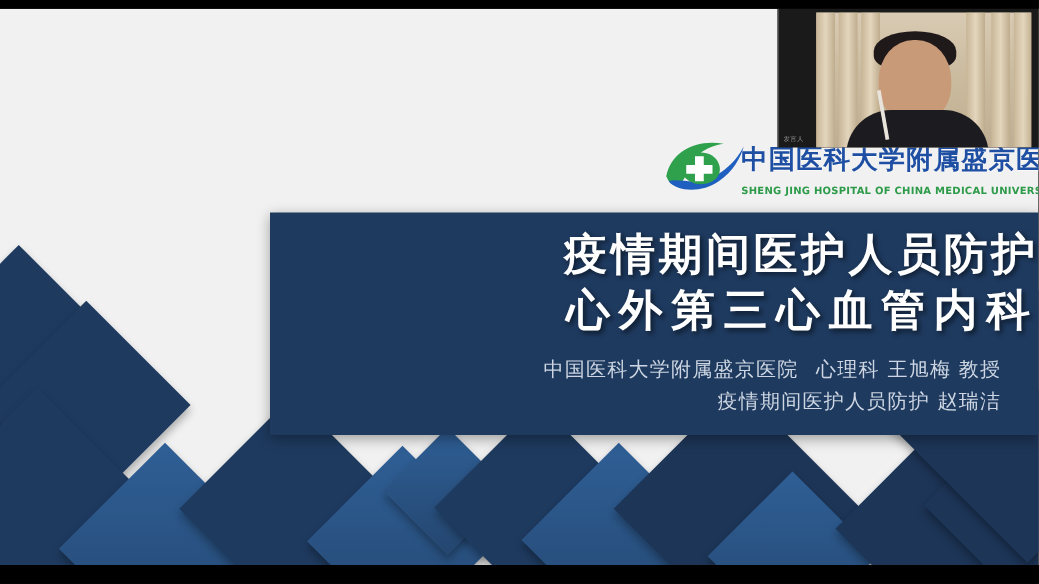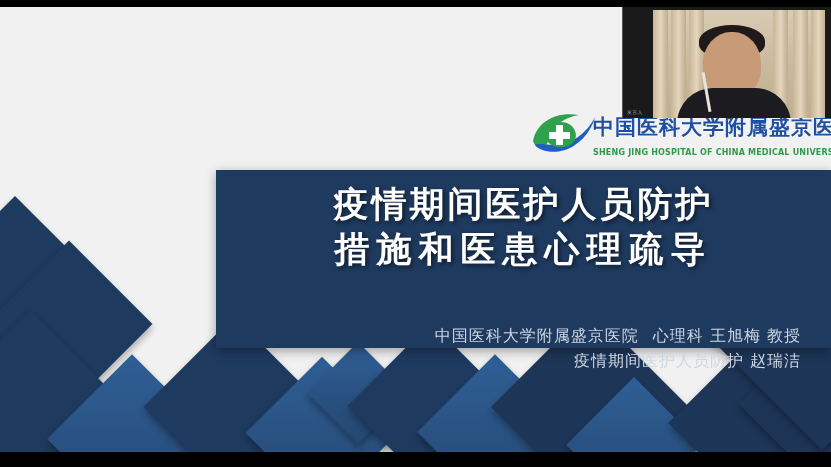--- a/index.html
+++ b/index.html
@@ -70,42 +70,41 @@
     width: 615px;
     height: 178px;
     background: #1e3a5f;
     box-shadow: 0 3px 10px rgba(0,0,0,0.35);
     z-index: 20;
   }
   .title-block {
     position: absolute;
     left: 0; top: 12px;
     width: 615px;
-    text-align: center;
+    text-align: right;
   }
   .title-line {
     color: #ffffff;
     font-size: 35px;
     font-weight: bold;
     letter-spacing: 3px;
     line-height: 45px;
     text-shadow: 2px 2px 4px rgba(0,0,0,0.55);
     white-space: nowrap;
   }
   .title-line.l2 { letter-spacing: 7px; }
 
   .subtitle-block {
     position: absolute;
     left: 0;
     top: 113px;
     width: 600px;
     text-align: right;
     padding-right: 15px;
     box-sizing: border-box;
-    margin-top: 40px;
   }
   .sub-line {
     color: #cdd6e2;
     font-size: 16px;
     line-height: 25px;
     letter-spacing: 1px;
     white-space: nowrap;
   }
   .sub-affil { margin-right: 14px; }
 
@@ -229,21 +228,21 @@
       <div class="dia navy" style="left:520px; top:330px; width:140px; height:140px;"></div>
       <div class="dia mid" style="left:586px; top:390px; width:96px;  height:96px;"></div>
       <div class="dia navy" style="left:690px; top:364px; width:104px; height:104px;"></div>
       <div class="dia navy" style="left:770px; top:322px; width:150px; height:150px;"></div>
       <div class="dia navy" style="left:742px; top:250px; width:160px; height:160px;"></div>
     </div>
 
     <div class="banner">
       <div class="title-block">
         <div class="title-line l1">疫情期间医护人员防护</div>
-        <div class="title-line l2">措施和医患心理疏导</div>
+        <div class="title-line l2">心外第三心血管内科</div>
       </div>
       <div class="subtitle-block">
         <div class="sub-line"><span class="sub-affil">中国医科大学附属盛京医院</span><span>心理科 王旭梅 教授</span></div>
         <div class="sub-line"><span>疫情期间医护人员防护 赵瑞洁</span></div>
       </div>
     </div>
 
     <div class="logo">
       <div class="logo-mark">
         <svg width="66" height="44" viewBox="0 0 66 44" xmlns="http://www.w3.org/2000/svg">

